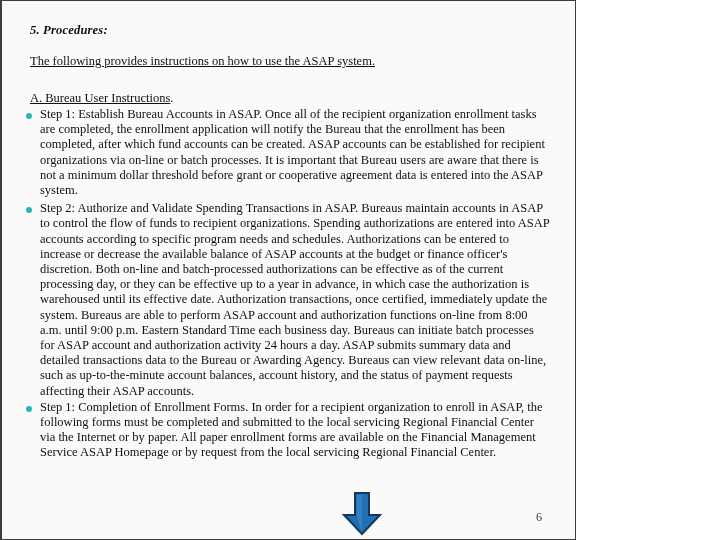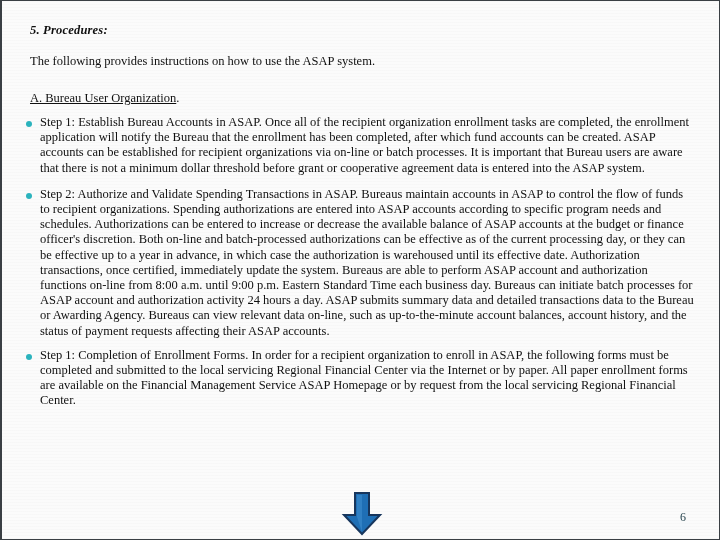--- a/index.html
+++ b/index.html
@@ -3,21 +3,21 @@
 <meta charset="utf-8">
 <style>
   html, body {
     margin: 0;
     padding: 0;
     background: #ffffff;
   }
 
   #slide {
     position: relative;
-    width: 720px;
+    width: 576px;
     height: 540px;
     box-sizing: border-box;
     background: #fbfbfb;
     border: 1px solid #3a3f44;
     border-left: 2px solid #3a3f44;
     overflow: hidden;
     font-family: "Liberation Serif", "DejaVu Serif", serif;
     color: #101010;
   }
 
@@ -54,34 +54,35 @@
     font-size: 12.5px;
     line-height: 15px;
     margin: 0 0 0 20px;
     letter-spacing: .2px;
   }
 
   .intro {
     font-size: 12.5px;
     line-height: 15px;
     margin: 16px 0 0 20px;
+    text-decoration: underline;
   }
 
   .subhead {
     font-size: 12.5px;
     line-height: 16px;
     margin: 21px 0 0 20px;
   }
   .subhead .u {
     text-decoration: underline;
   }
 
   .bullet-row {
     position: relative;
-    margin: 9px 0 0 0;
+    margin: 1px 0 0 0;
     padding-left: 30px;
     padding-right: 16px;
   }
 
   .bullet-dot {
     position: absolute;
     left: 16px;
     top: 6px;
     width: 6px;
     height: 6px;
@@ -120,21 +121,21 @@
 <body>
 
 <div id="slide">
 
   <div id="content">
 
     <div class="heading">5. Procedures:</div>
 
     <div class="intro">The following provides instructions on how to use the ASAP system.</div>
 
-    <div class="subhead"><span class="u">A. Bureau User Organization</span><span>.</span></div>
+    <div class="subhead"><span class="u">A. Bureau User Instructions</span><span>.</span></div>
 
     <div class="bullet-row">
       <span class="bullet-dot"></span>
       <span class="bullet-text">Step 1: Establish Bureau Accounts in ASAP. Once all of the recipient organization enrollment tasks are completed, the enrollment application will notify the Bureau that the enrollment has been completed, after which fund accounts can be created. ASAP accounts can be established for recipient organizations via on-line or batch processes. It is important that Bureau users are aware that there is not a minimum dollar threshold before grant or cooperative agreement data is entered into the ASAP system.</span>
     </div>
 
     <div class="gap-small"></div>
 
     <div class="bullet-row">
       <span class="bullet-dot"></span>

